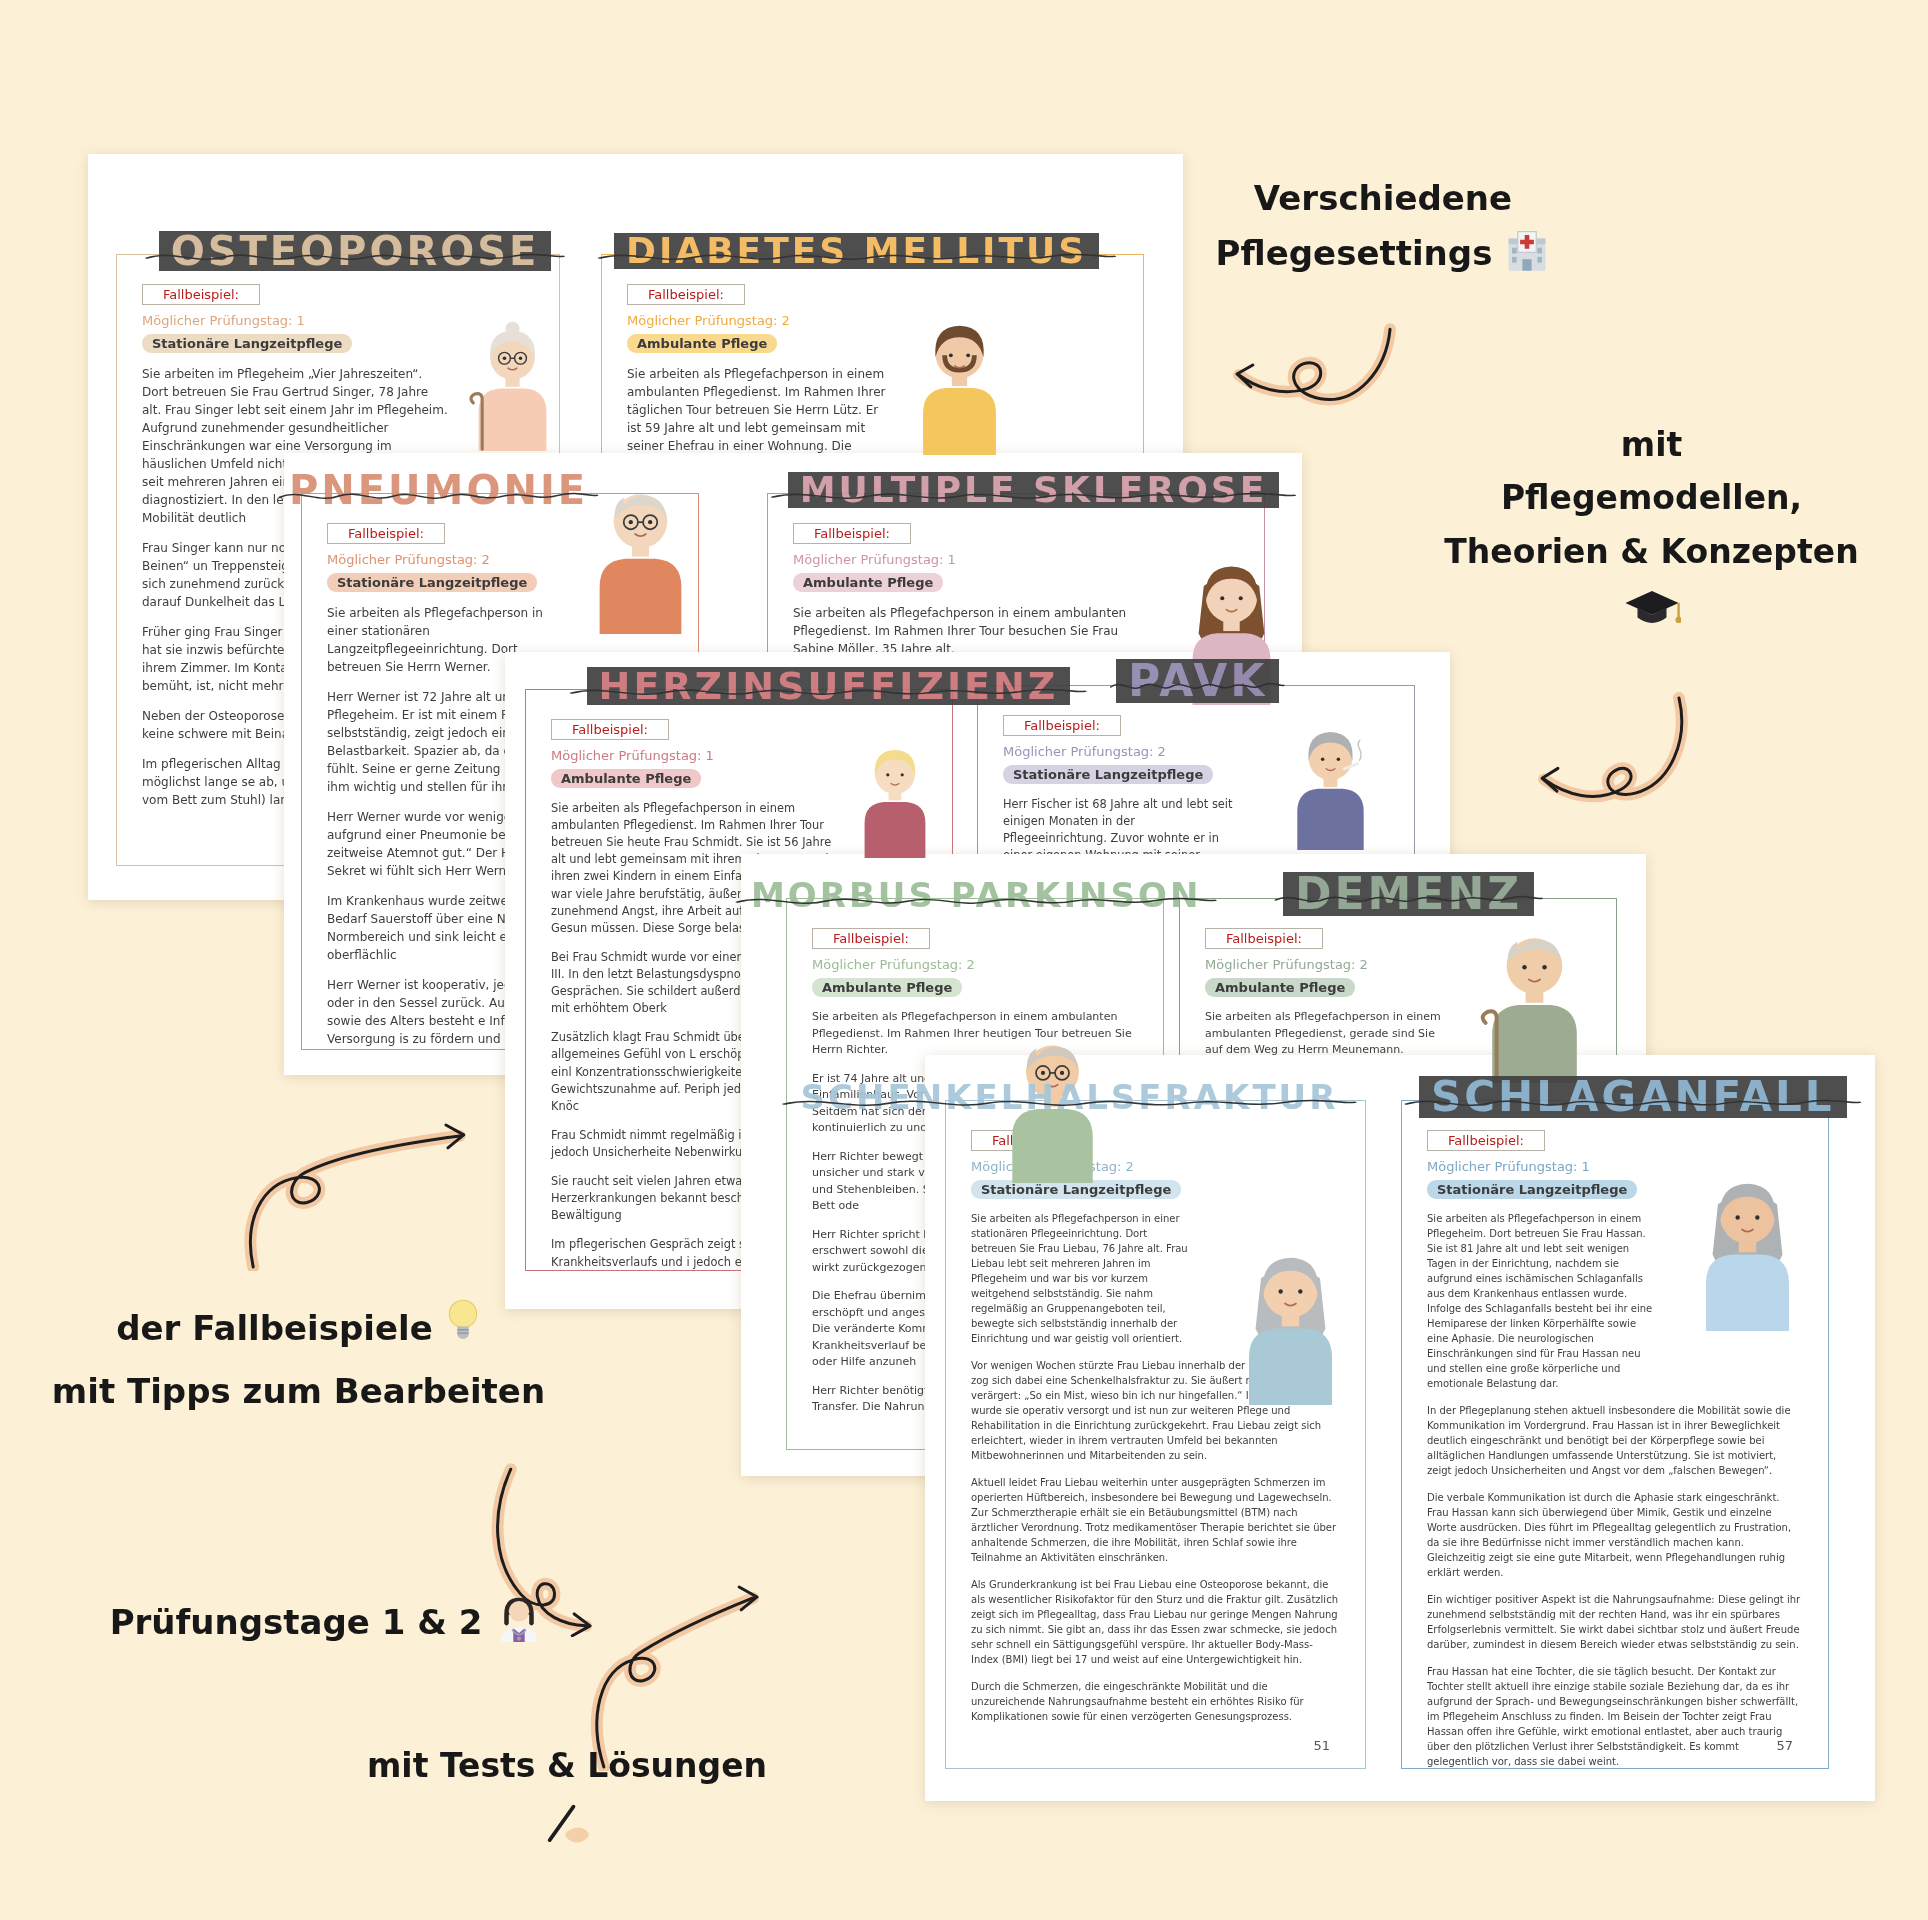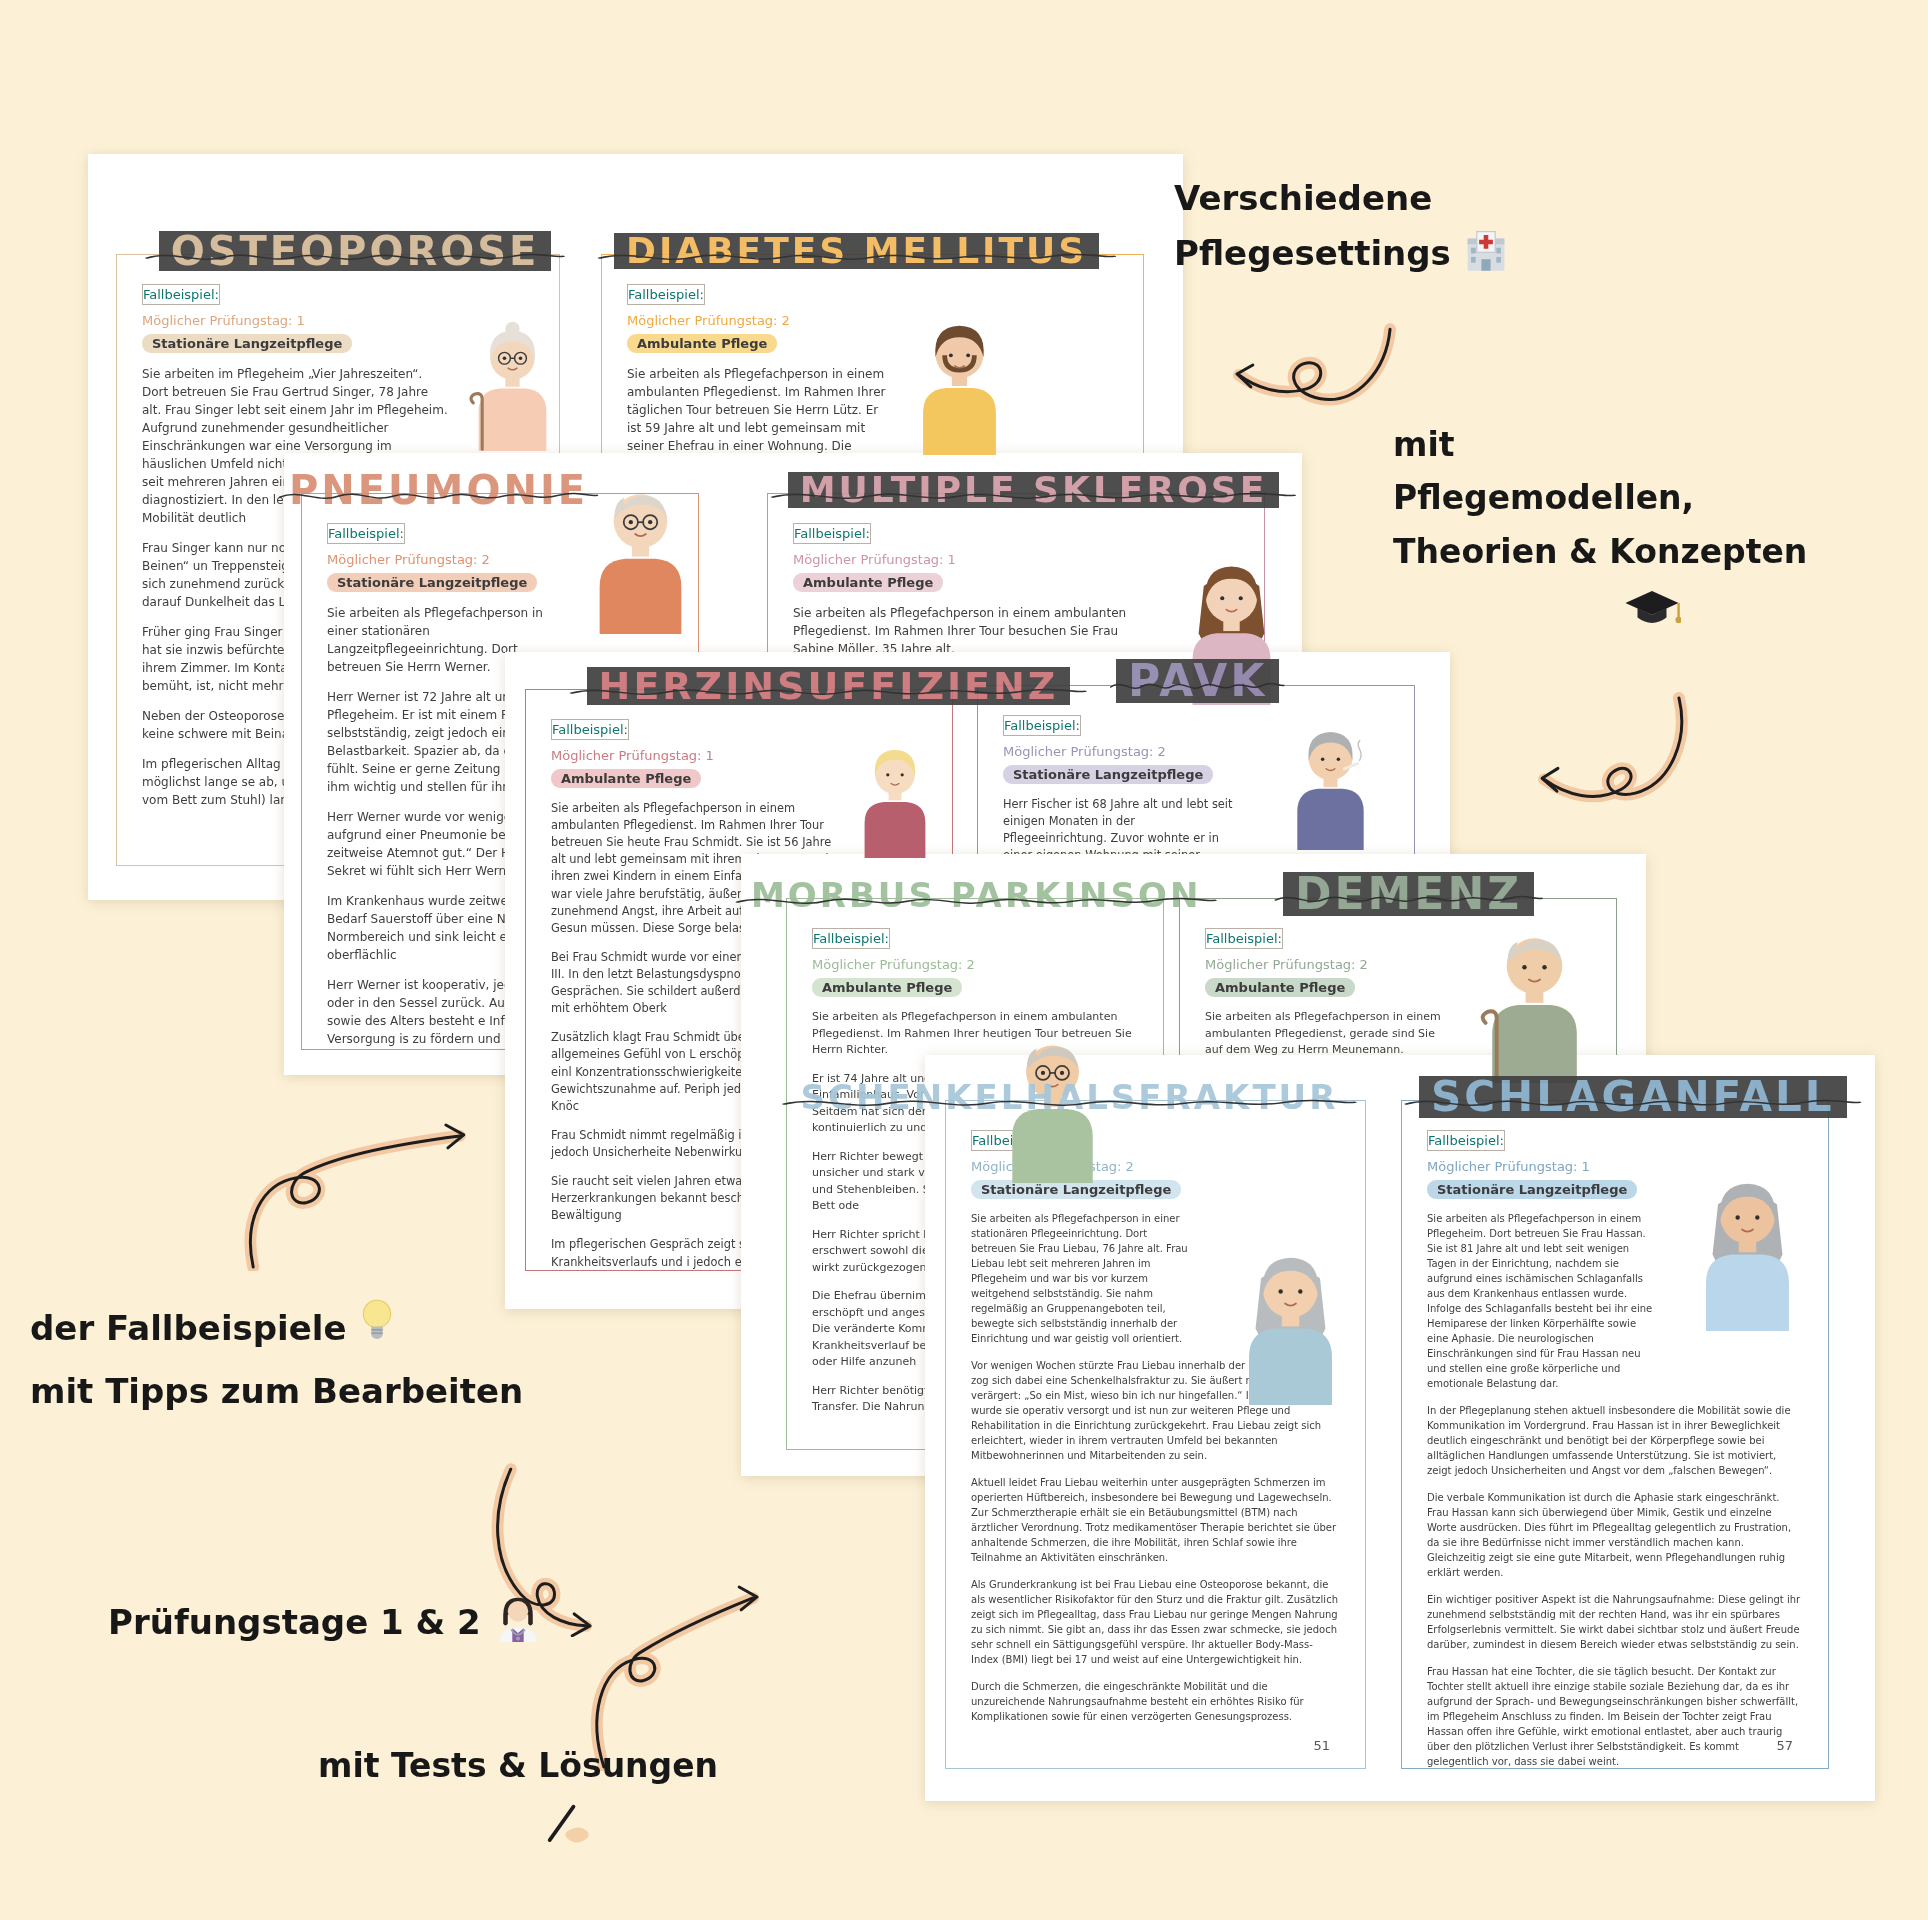--- a/index.html
+++ b/index.html
@@ -8,28 +8,28 @@
   .sheet{position:absolute;background:#ffffff;box-shadow:0 2px 12px rgba(140,110,70,.22);}
   .page{position:absolute;}
   .frame{position:absolute;inset:0;border:1.5px solid #ccc;pointer-events:none;}
   .content{position:absolute;inset:0;overflow:hidden;padding:30px 26px 14px 26px;box-sizing:border-box;}
   .title{position:absolute;text-align:center;font-weight:800;letter-spacing:3px;
          text-transform:uppercase;line-height:1;white-space:nowrap;z-index:3;}
   .tword{position:relative;display:inline-block;opacity:.92;}
   .tword.bg{background:#404040;padding:0 12px;}
   .tword svg{position:absolute;left:-4%;top:42%;width:108%;height:20px;overflow:visible;}
   .meta-label{display:inline-block;border:1px solid #b9b0a6;background:#fff;
-              padding:2px 0;font-size:13px;color:#0f766e;}
+              padding:2px 20px;font-size:13px;color:#b91c1c;}
   .meta-day{font-size:13px;margin-top:8px;}
   .meta-setting{display:inline-block;margin-top:6px;padding:2px 10px;border-radius:9px;
                 font-size:13px;font-weight:700;color:#3c3c3c;}
   .para{color:#3e3e3e;margin:12px 0 0 0;line-height:1.5;}
   .person{position:absolute;z-index:2;}
   .pagenum{position:absolute;right:36px;bottom:16px;font-size:13px;color:#555;z-index:2;}
-  .anno{position:absolute;color:#181818;font-weight:700;z-index:6;line-height:1.62;}
+  .anno{position:absolute;color:#181818;font-weight:700;text-align:center;z-index:6;line-height:1.62;}
   .anno .ln{display:block;white-space:nowrap;}
   .anno .ic{display:inline-block;vertical-align:-8px;margin-left:12px;}
   .anno .ic-below{display:block;margin:10px auto 0 auto;}
   .arrow{position:absolute;z-index:6;}
   .arrow path{fill:none;stroke-linecap:round;stroke-linejoin:round;}
   .arrow .glow{stroke:#f3c9a4;stroke-width:12;}
   .arrow .ink{stroke:#1d1d1d;stroke-width:3;}
 </style>
 </head>
 <body>

